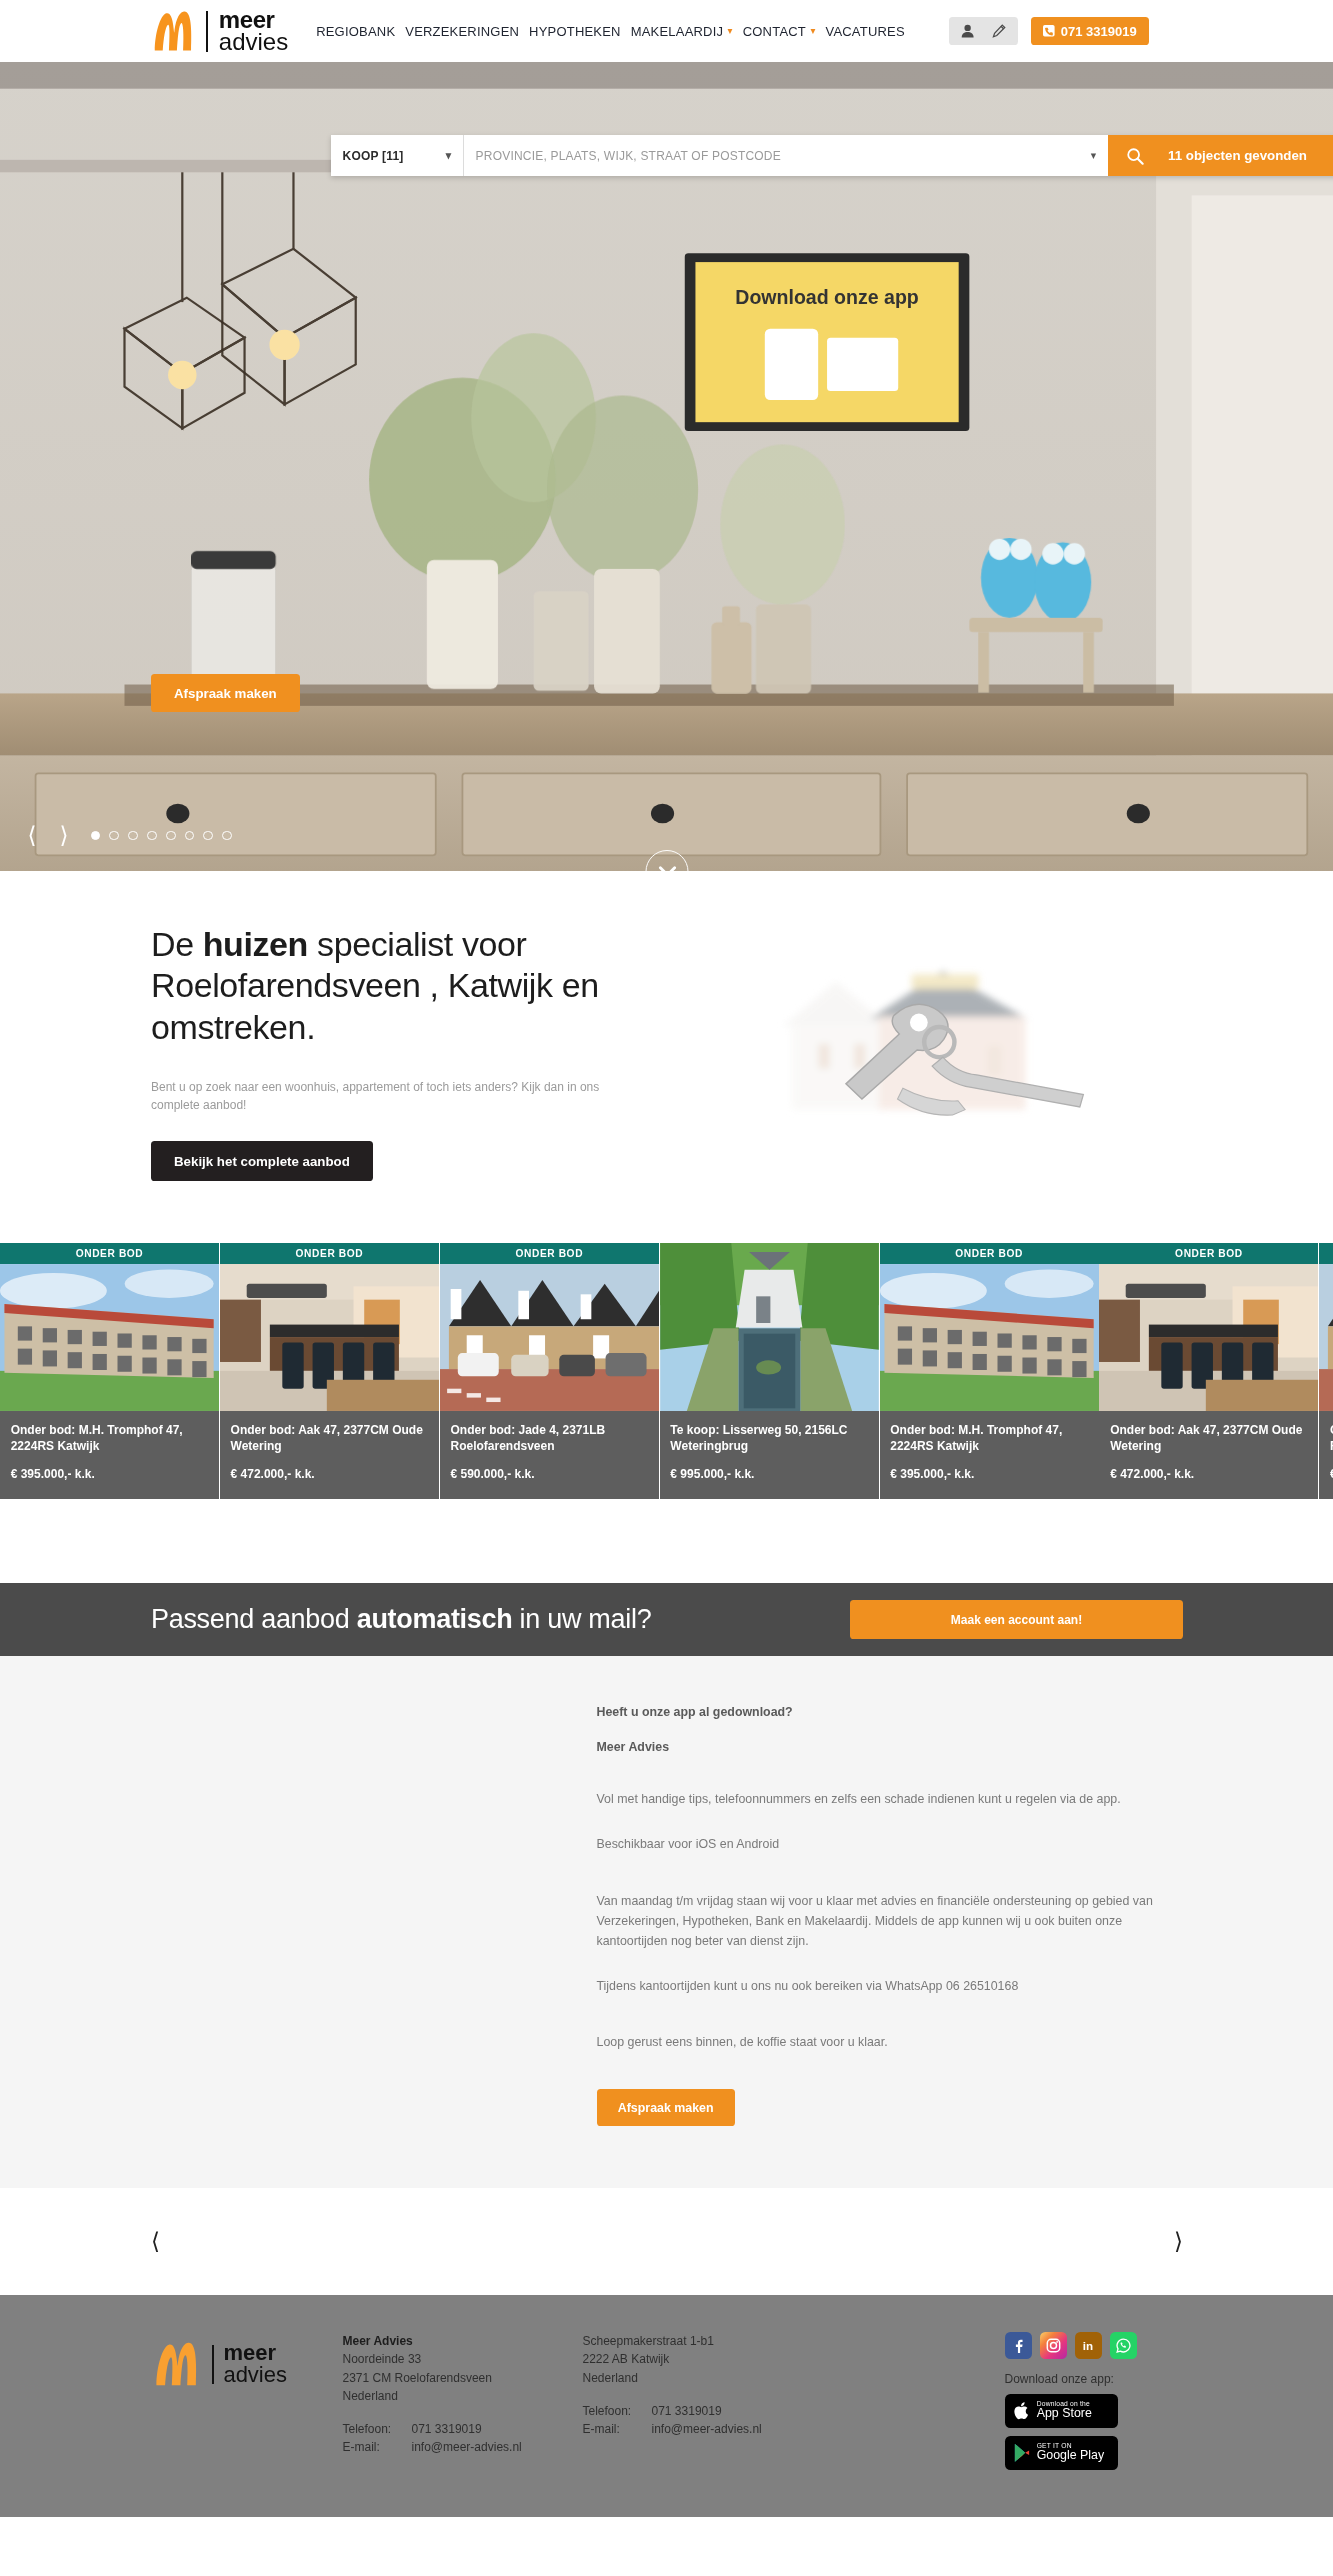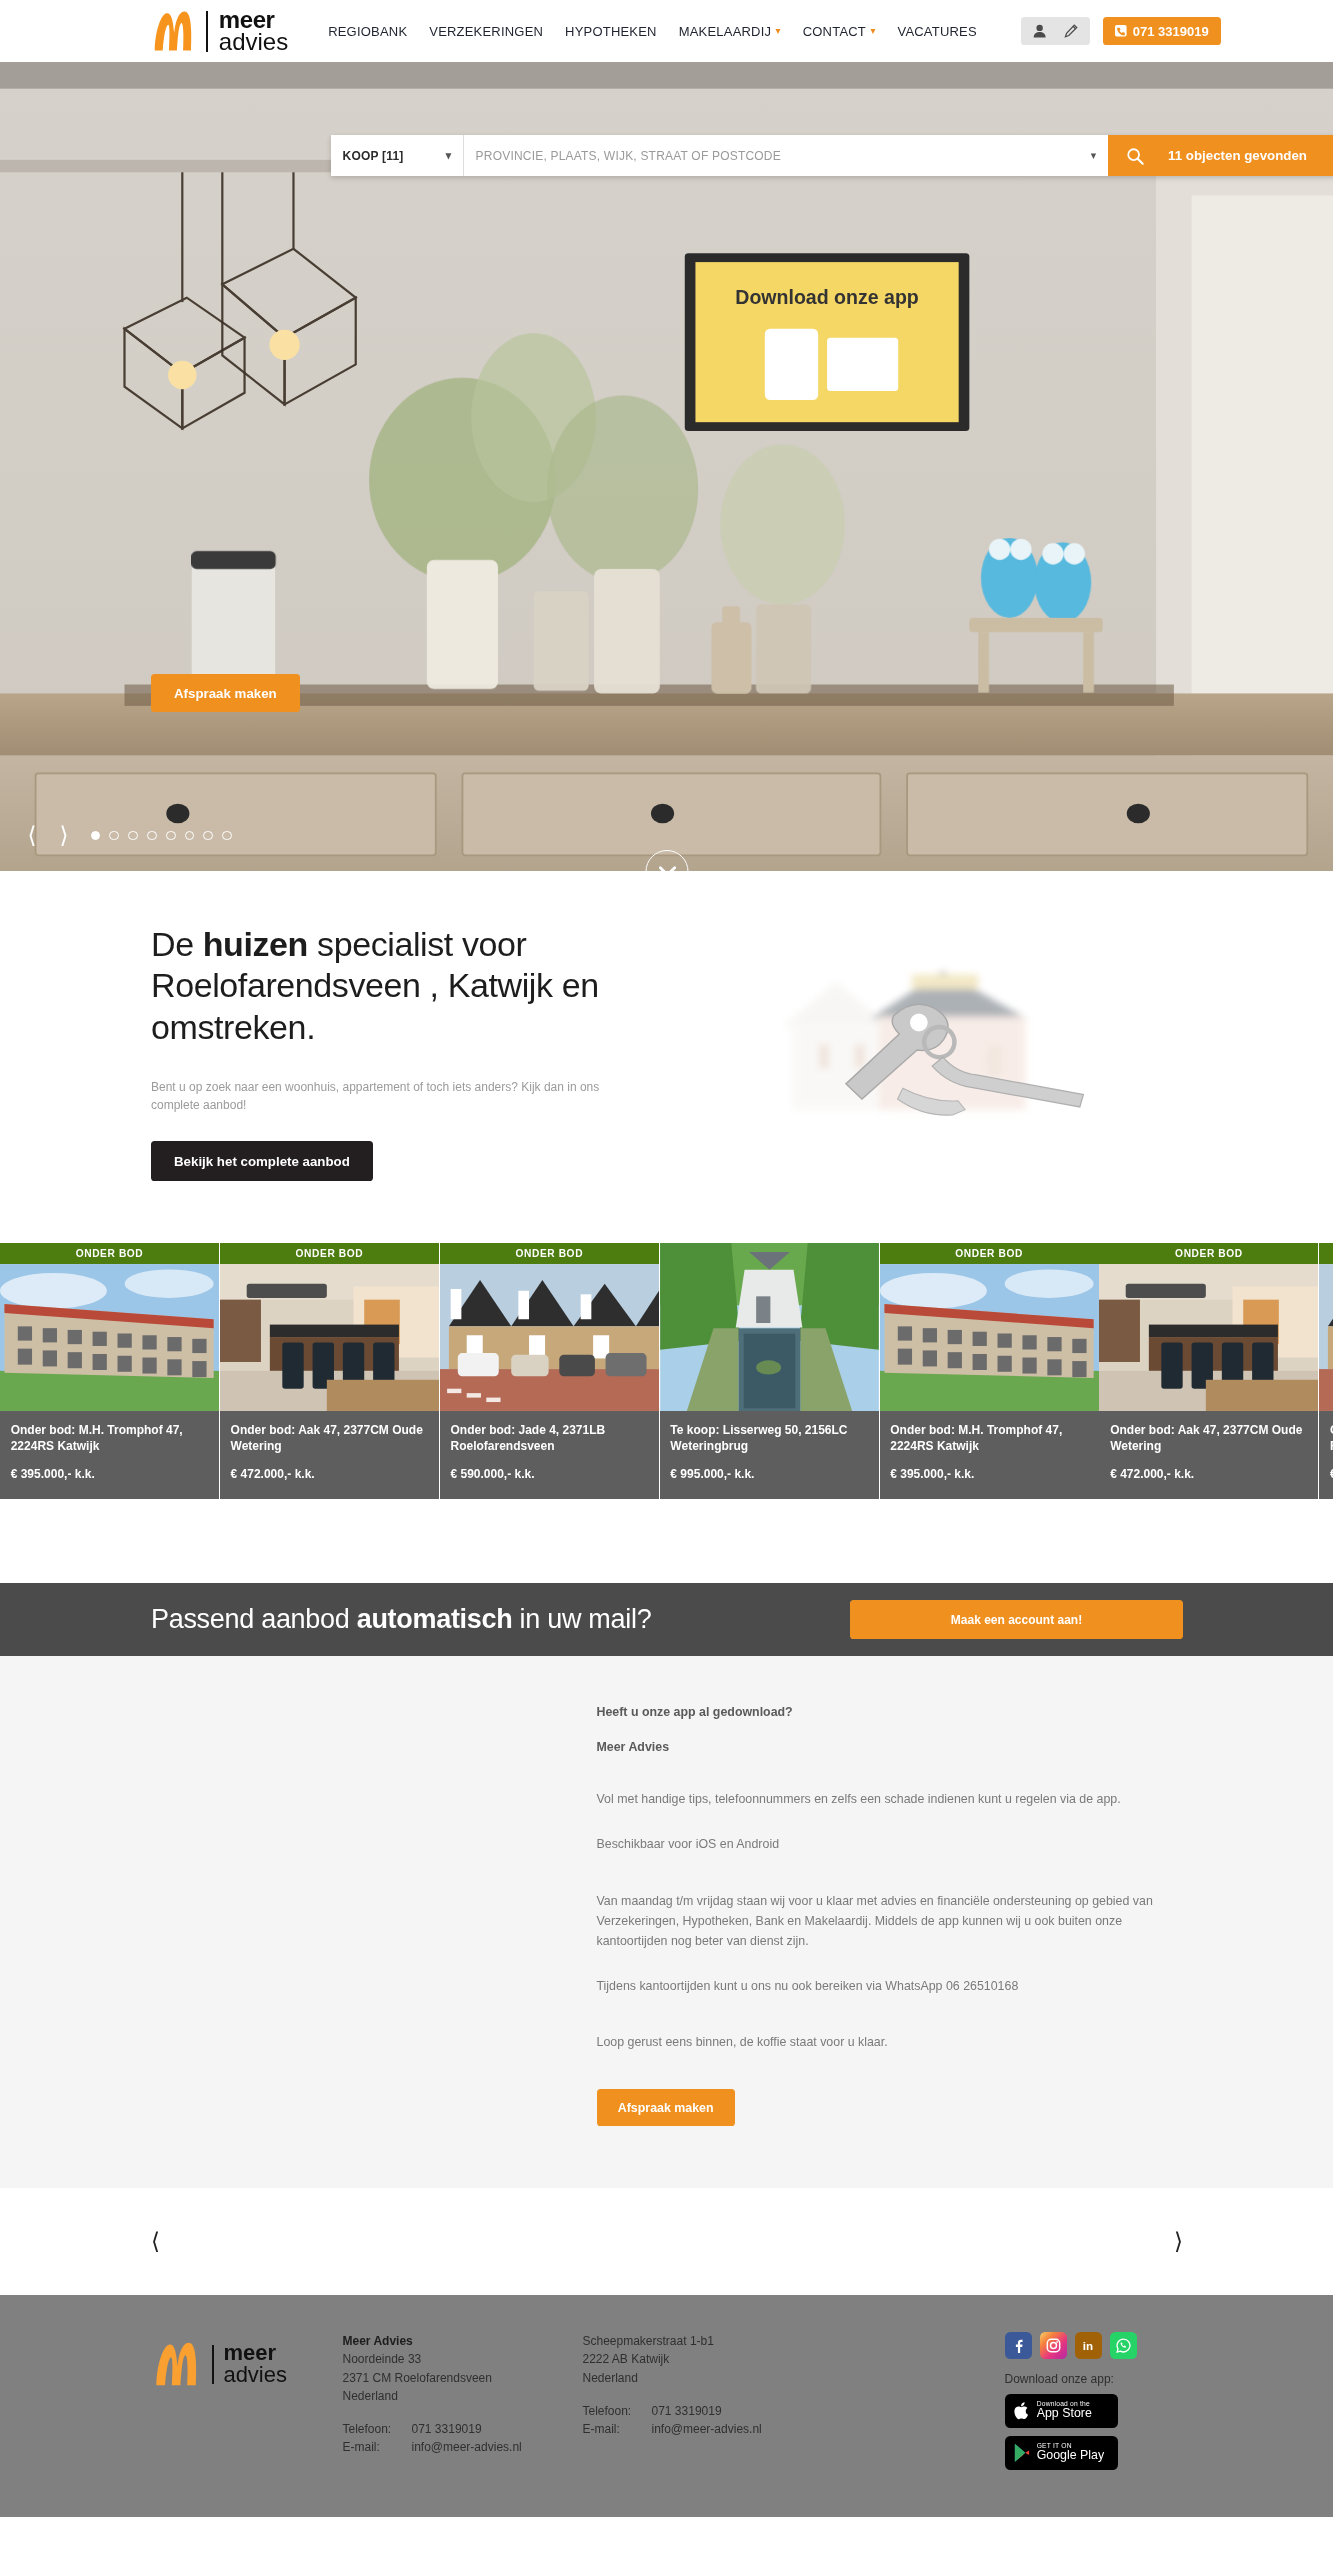--- a/index.html
+++ b/index.html
@@ -24,21 +24,21 @@
     z-index: 40;
     padding: 0 0 0 151px;
   }
   .logo { display: flex; align-items: center; height: 52px; }
   .logo-mark { width: 50px; height: 46px; }
   .logo-div { width: 1.8px; height: 41px; background: #111; margin: 0 10.7px 0 5.3px; }
   .logo-text { display:flex; flex-direction: column; line-height: 0.92; }
   .logo-meer { font-size: 24px; font-weight: 800; letter-spacing: -0.4px; color: #111; }
   .logo-advies { font-size: 24px; font-weight: 300; letter-spacing: 0px; color: #111; }
 
-  .nav { display: flex; align-items: center; margin-left: 40px; gap: 22px; }
+  .nav { display: flex; align-items: center; margin-left: 28px; gap: 10px; }
   .nav-item {
     font-size: 13px; letter-spacing: 0.2px; color: #1f2430; text-transform: uppercase;
     display: flex; align-items: center; gap: 4.4px; cursor: pointer; white-space: nowrap;
   }
   .caret { color: #f08a1e; font-size: 9.8px; line-height: 1; }
 
   .header-right { display: flex; align-items: center; gap: 12.4px; margin-left: 44px; }
   .icon-group {
     display: flex; align-items: center; background: #e4e4e4; border-radius: 3.6px;
     height: 28.5px; padding: 0 2.7px;
@@ -127,21 +127,21 @@
   .spec-btn {
     display: inline-block; margin-top: 27px; background: #231f20; color: #fff;
     font-size: 13.3px; font-weight: 700; padding: 12.4px 23px; border-radius: 3.6px; cursor: pointer;
   }
   .spec-img { width: 418px; height: 187px; margin-top: 13.3px; position: relative; }
 
   
   .cards-strip { display: flex; width: 1334px; overflow: hidden; }
   .card { width: 219px; flex: 0 0 219px; margin-right: 0.9px; position: relative; }
   .card-badge {
-    height: 21.3px; background: #4d7c0f; color: #fff; font-size: 10.2px; font-weight: 700;
+    height: 21.3px; background: #0f766e; color: #fff; font-size: 10.2px; font-weight: 700;
     letter-spacing: 0.6px; display: flex; align-items: center; justify-content: center;
   }
   .card-badge.empty { background: transparent; }
   .card-photo { height: 147px; position: relative; overflow: hidden; }
   .card-body { background: #5e5e5e; color: #fff; padding: 11.6px 10.7px 18px 10.7px; min-height: 84px; }
   .card-title { font-size: 12px; font-weight: 700; line-height: 1.32; }
   .card-price { font-size: 12px; font-weight: 700; margin-top: 12.4px; }
 
   .cards-section { background: #fff; padding-bottom: 84px; }
 

